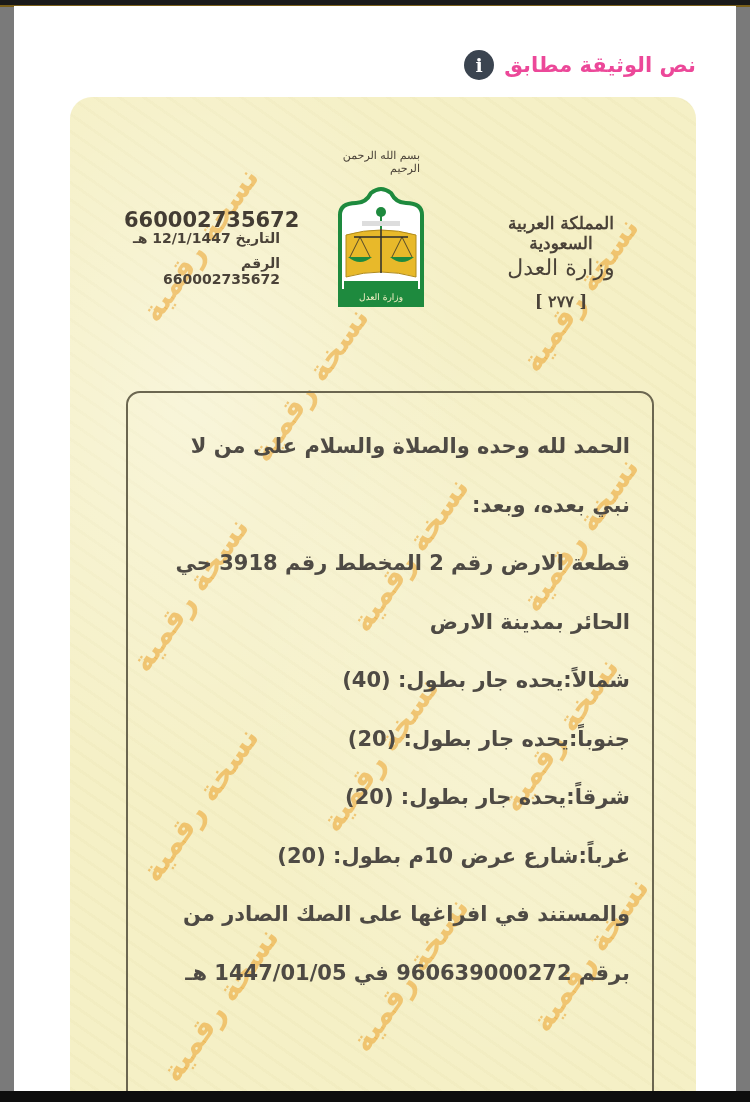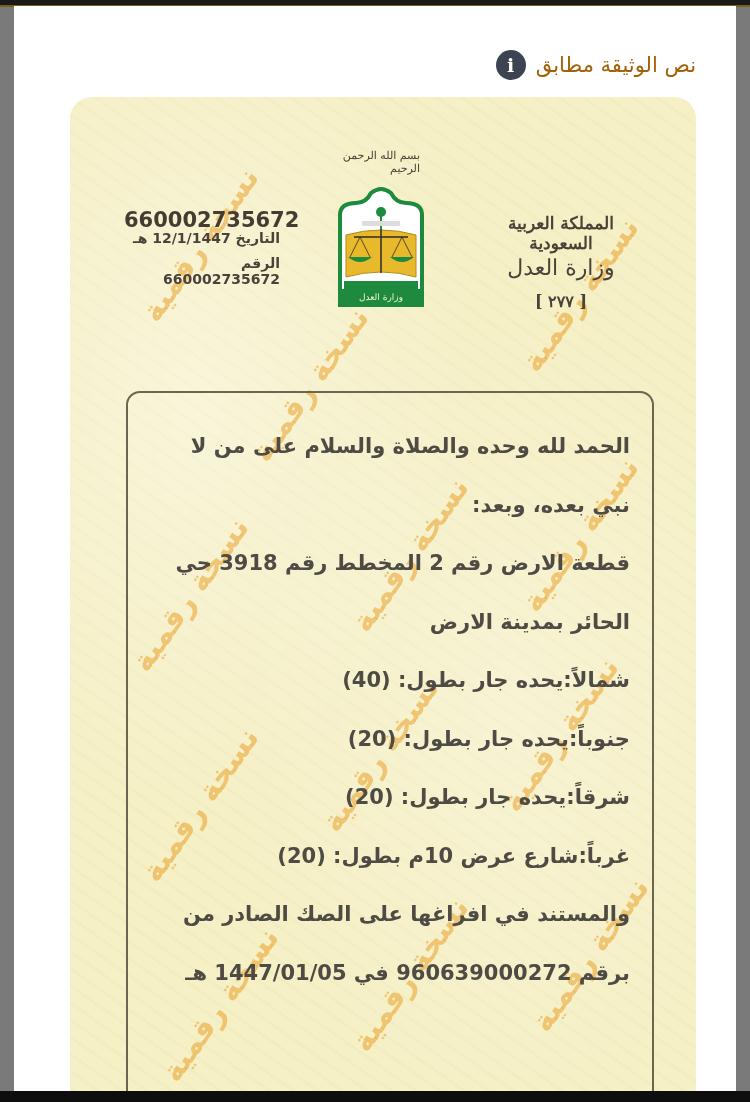--- a/index.html
+++ b/index.html
@@ -9,21 +9,21 @@
     font-family:"DejaVu Sans", sans-serif;
   }
   .topbar { position:absolute; left:0; top:0; width:750px; height:5px; background:#1a1a1a; border-bottom:2px solid #7a5f1a; }
   .bottombar { position:absolute; left:0; bottom:0; width:750px; height:11px; background:#0e0e0e; }
   .sheet {
     position:absolute; left:14px; top:6px; width:722px; height:1085px; background:#ffffff;
   }
   .verify {
     position:absolute; right:40px; top:44px; display:flex; align-items:center; gap:10px; direction:rtl;
   }
-  .verify-text { color:#a16207; font-size:21px; font-weight:normal; }
+  .verify-text { color:#ec4899; font-size:21px; font-weight:bold; }
   .info-icon {
     width:30px; height:30px; border-radius:50%; background:#3b4450; color:#fff;
     display:flex; align-items:center; justify-content:center; font-family:"DejaVu Serif", serif;
     font-weight:bold; font-size:19px;
   }
   .paper {
     position:absolute; left:56px; top:91px; width:626px; height:1010px;
     border-radius:22px 22px 0 0;
     background:
       radial-gradient(ellipse at 20% 30%, rgba(255,255,255,0.35), transparent 40%),

